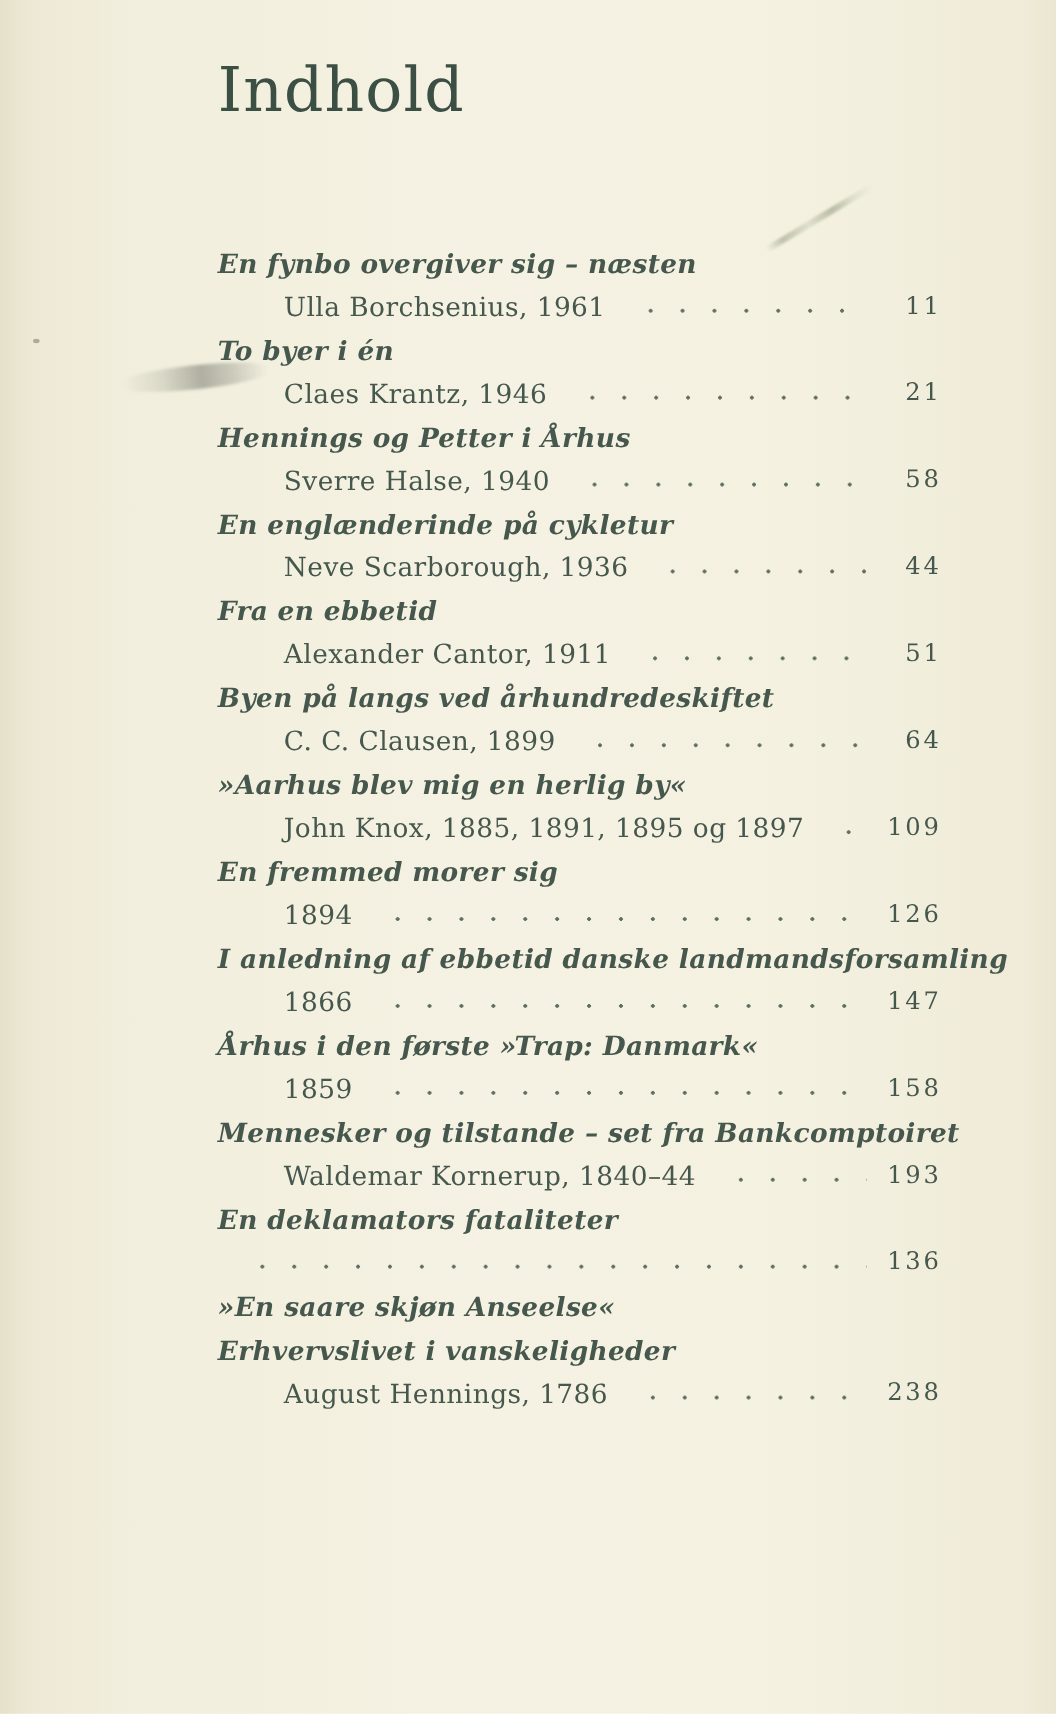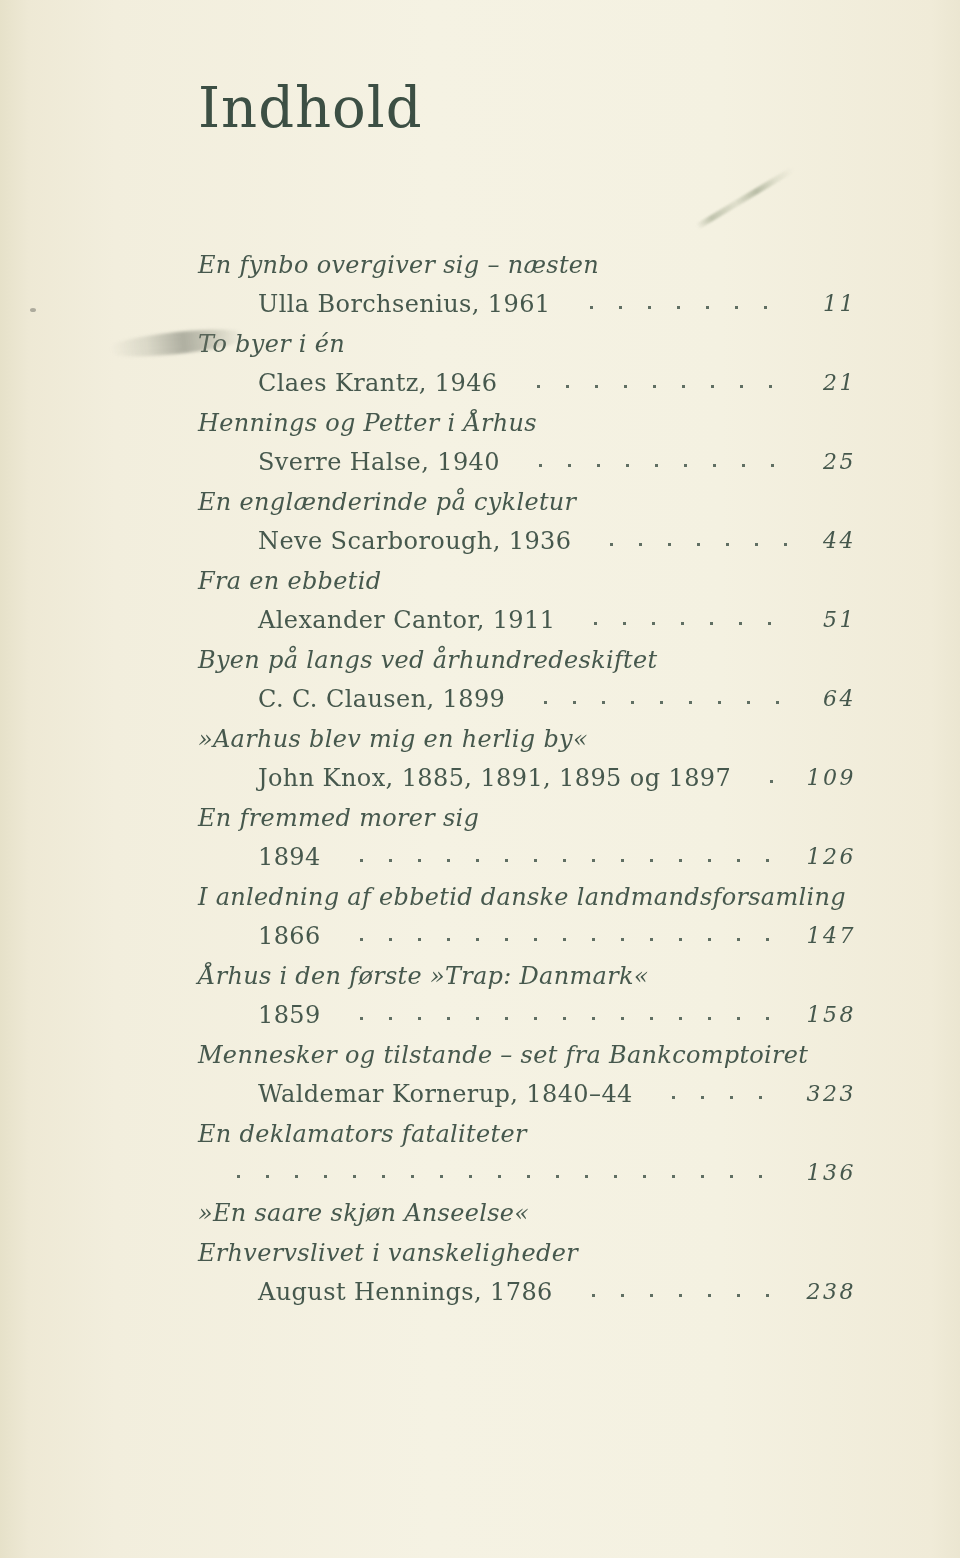--- a/index.html
+++ b/index.html
@@ -13,41 +13,42 @@
     position: relative;
     font-family: "DejaVu Serif", "Liberation Serif", serif;
     color: var(--ink);
     background:
       linear-gradient(90deg,
         #e6e1c9 0%, #eee9d5 3%, #f2eedd 12%, #f5f2e3 45%,
         #f4f1e1 75%, #f0ebd8 97%, #ebe6d1 100%);
   }
   .page-inner {
     position: relative;
-    padding: 80px 104px 0 198px;
+    padding: 55px 104px 0 198px;
     height: 100%;
   }
   .book-title {
     font-size: 56px;
     font-weight: 500;
     letter-spacing: 1px;
     color: var(--title-ink);
     line-height: 1;
   }
   .toc {
     margin-top: 116px;
   }
   .entry { margin-bottom: 14px; }
   .entry-title {
     font-style: italic;
     font-size: 24px;
     line-height: 26px;
     letter-spacing: 0.3px;
     white-space: nowrap;
     margin-bottom: 13px;
+    font-weight: bold;
   }
   .entry-line {
     display: flex;
     align-items: center;
     line-height: 26px;
   }
   .entry-author {
     padding-left: 60px;
     font-size: 24px;
     letter-spacing: 0.4px;
@@ -64,21 +65,20 @@
     background-repeat: repeat-x;
     background-position: 12px center;
     opacity: 0.85;
   }
   .pagenum {
     flex: 0 0 auto;
     width: 60px;
     text-align: right;
     font-size: 22px;
     letter-spacing: 2.5px;
-    font-style: italic;
   }
   
   .mark-smudge {
     position: absolute;
     left: 110px; top: 332px;
     width: 134px; height: 22px;
     transform: rotate(-6deg);
     filter: blur(1.5px);
     border-radius: 50% / 40%;
     background: linear-gradient(90deg,
@@ -136,21 +136,21 @@
       <span class="leader"></span>
       <span class="pagenum">21</span>
     </div>
   </div>
 
   <div class="entry">
     <div class="entry-title">Hennings og Petter i Århus</div>
     <div class="entry-line">
       <span class="entry-author">Sverre Halse, 1940</span>
       <span class="leader"></span>
-      <span class="pagenum">25</span>
+      <span class="pagenum">58</span>
     </div>
   </div>
 
   <div class="entry">
     <div class="entry-title">En englænderinde på cykletur</div>
     <div class="entry-line">
       <span class="entry-author">Neve Scarborough, 1936</span>
       <span class="leader"></span>
       <span class="pagenum">44</span>
     </div>
@@ -208,21 +208,21 @@
       <span class="leader"></span>
       <span class="pagenum">158</span>
     </div>
   </div>
 
   <div class="entry">
     <div class="entry-title">Mennesker og tilstande – set fra Bankcomptoiret</div>
     <div class="entry-line">
       <span class="entry-author">Waldemar Kornerup, 1840–44</span>
       <span class="leader"></span>
-      <span class="pagenum">323</span>
+      <span class="pagenum">193</span>
     </div>
   </div>
 
   <div class="entry">
     <div class="entry-title">En deklamators fataliteter</div>
     <div class="entry-line">
       <span class="leader"></span>
       <span class="pagenum">136</span>
     </div>
   </div>

